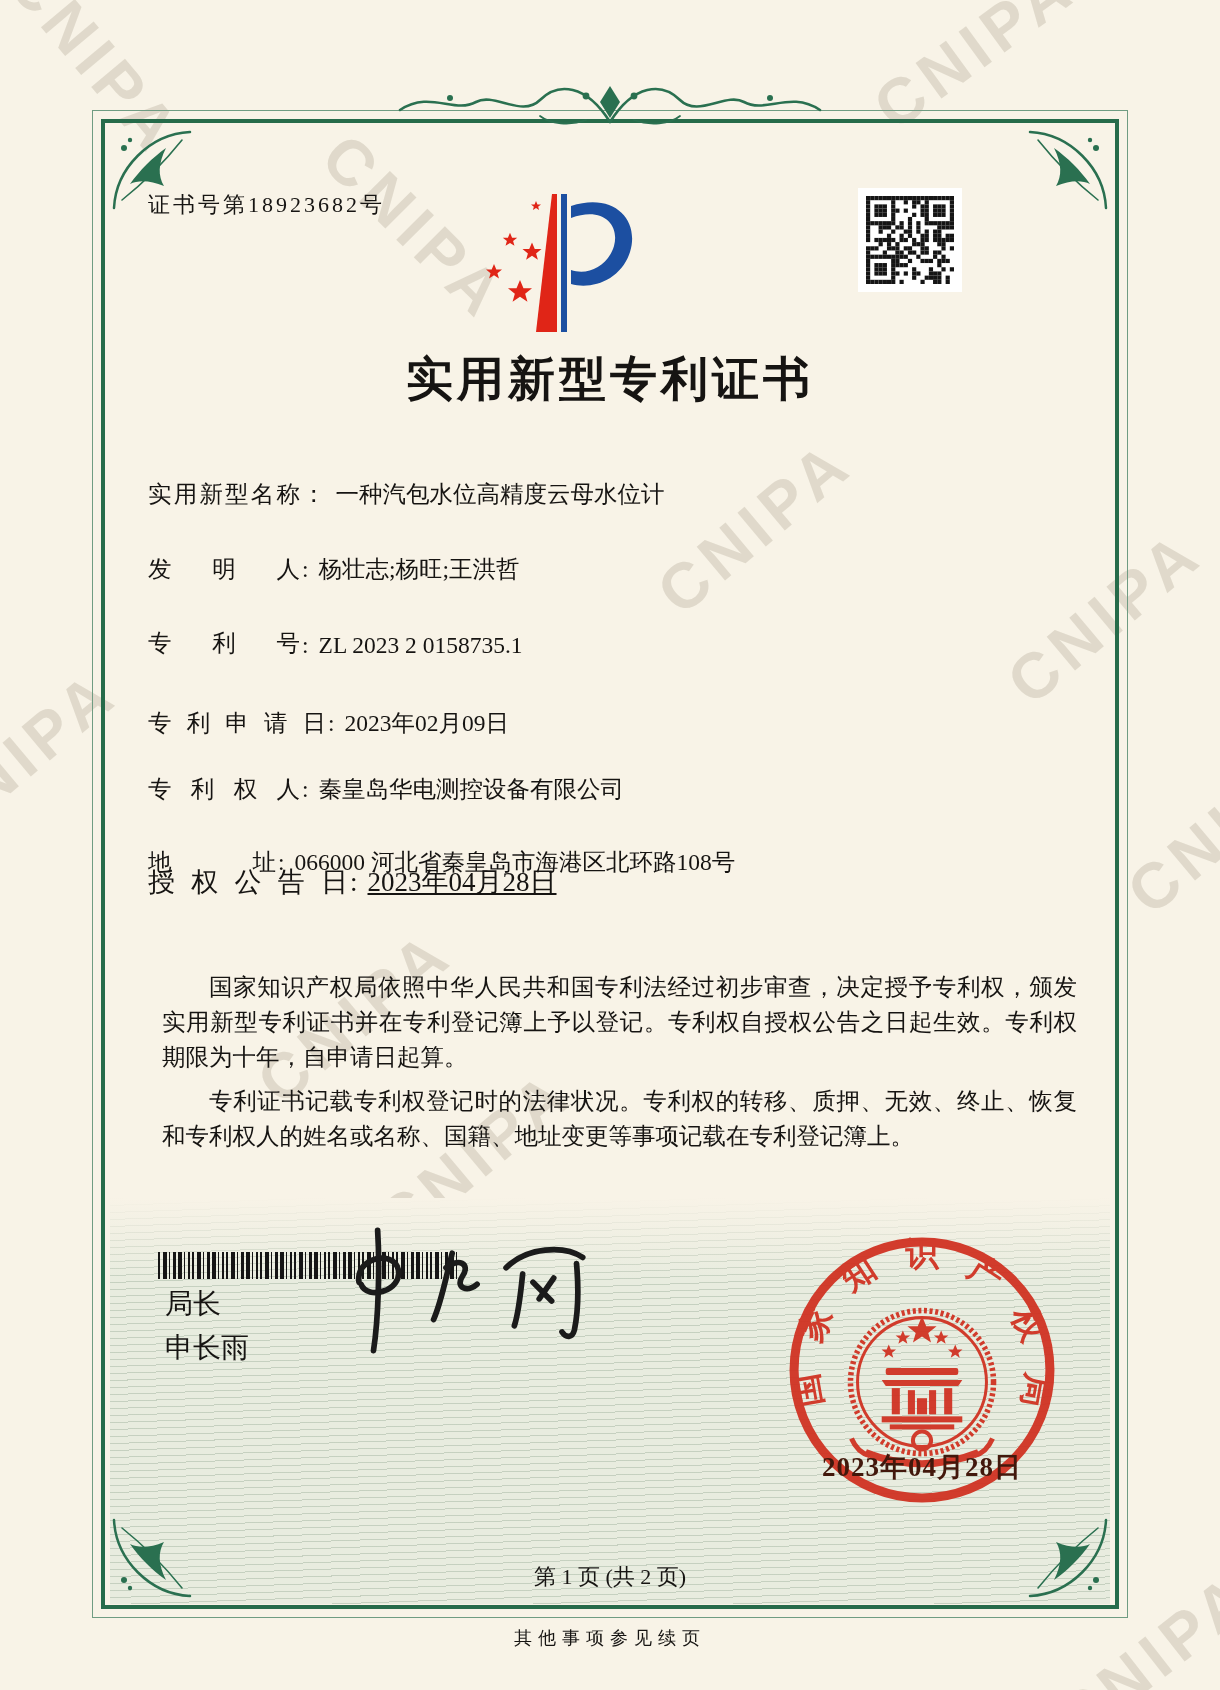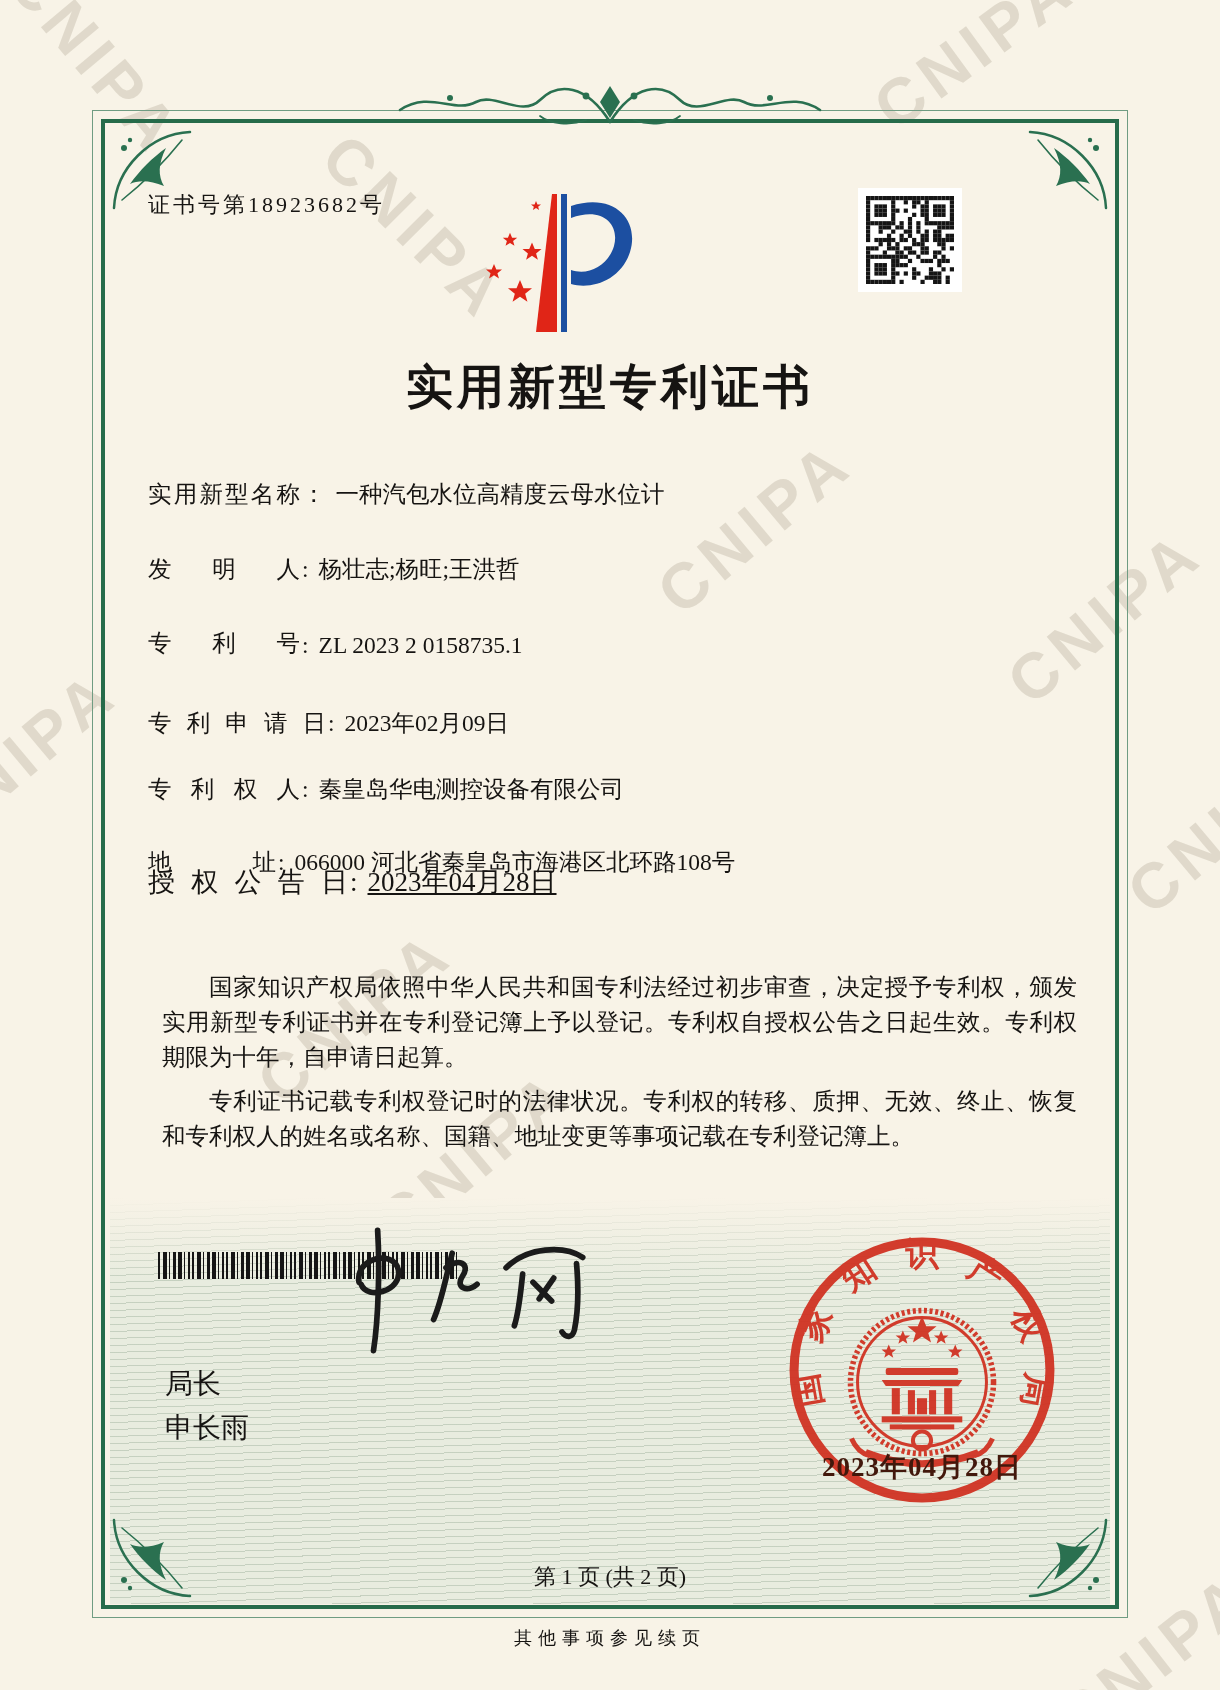--- a/index.html
+++ b/index.html
@@ -29,21 +29,21 @@
       background-color:#e8ecdf;
       background-image:
         linear-gradient(180deg,#f8f3e7 0%,rgba(248,243,231,0) 20%),
         repeating-linear-gradient(178deg, rgba(118,144,120,0.30) 0 1px, rgba(0,0,0,0) 1px 7px);}
 
   
   .cert-no{left:148px;top:190px;font-size:22px;letter-spacing:3px;z-index:2;}
   .logo{left:478px;top:184px;width:168px;height:150px;z-index:2;}
   .qr{left:858px;top:188px;width:104px;height:104px;background:#fff;z-index:2;
       display:flex;align-items:center;justify-content:center;}
-  .title{left:0;right:0;top:356px;text-align:center;font-size:47px;font-weight:bold;
+  .title{left:0;right:0;top:348px;text-align:center;font-size:47px;font-weight:bold;
       letter-spacing:4px;z-index:2;}
 
   
   .field-row{position:absolute;left:148px;right:135px;font-size:23.5px;z-index:2;white-space:nowrap;}
   .flabel{display:inline-block;width:152px;text-align:justify;text-align-last:justify;vertical-align:bottom;}
   .row4 .flabel{width:178px;}
   .row6 .flabel{width:128px;}
   .fcolon{display:inline-block;margin:0 10px 0 2px;}
   .grant-row{position:absolute;left:148px;right:135px;top:864px;font-size:27px;z-index:2;white-space:nowrap;text-decoration:underline;}
   .grant-label{display:inline-block;width:200px;text-align:justify;text-align-last:justify;vertical-align:bottom;}
@@ -54,21 +54,21 @@
       font-size:23.5px;line-height:35px;text-align:justify;margin-left:14px;}
   .paras p{margin:0 0 9px 0;text-indent:2em;}
 
   
   .barcode{position:absolute;left:158px;top:1252px;width:302px;height:27px;z-index:2;
       background:repeating-linear-gradient(90deg,
         #151515 0 2px,transparent 2px 5px,#151515 5px 9px,transparent 9px 11px,
         #151515 11px 12px,transparent 12px 15px,#151515 15px 18px,transparent 18px 20px,
         #151515 20px 24px,transparent 24px 26px,#151515 26px 27px,transparent 27px 30px,
         #151515 30px 32px,transparent 32px 34px);}
-  .signer{position:absolute;left:165px;top:1362px;z-index:2;
+  .signer{position:absolute;left:165px;top:1282px;z-index:2;
       font-family:"Liberation Sans","DejaVu Sans",sans-serif;font-size:28px;line-height:44px;}
   .signature{position:absolute;left:330px;top:1222px;width:290px;height:135px;z-index:2;}
   .seal{position:absolute;left:785px;top:1233px;width:274px;height:274px;z-index:2;opacity:.93;}
   .seal-date{position:absolute;left:786px;top:1449px;width:272px;text-align:center;z-index:3;
       font-size:27px;font-weight:600;color:#42180c;letter-spacing:1px;}
   .page-footer{position:absolute;left:0;right:0;top:1562px;text-align:center;font-size:22px;z-index:2;}
   .continuation{position:absolute;left:0;right:0;top:1626px;text-align:center;font-size:18px;
       letter-spacing:6px;z-index:2;}
 </style>
 </head>

